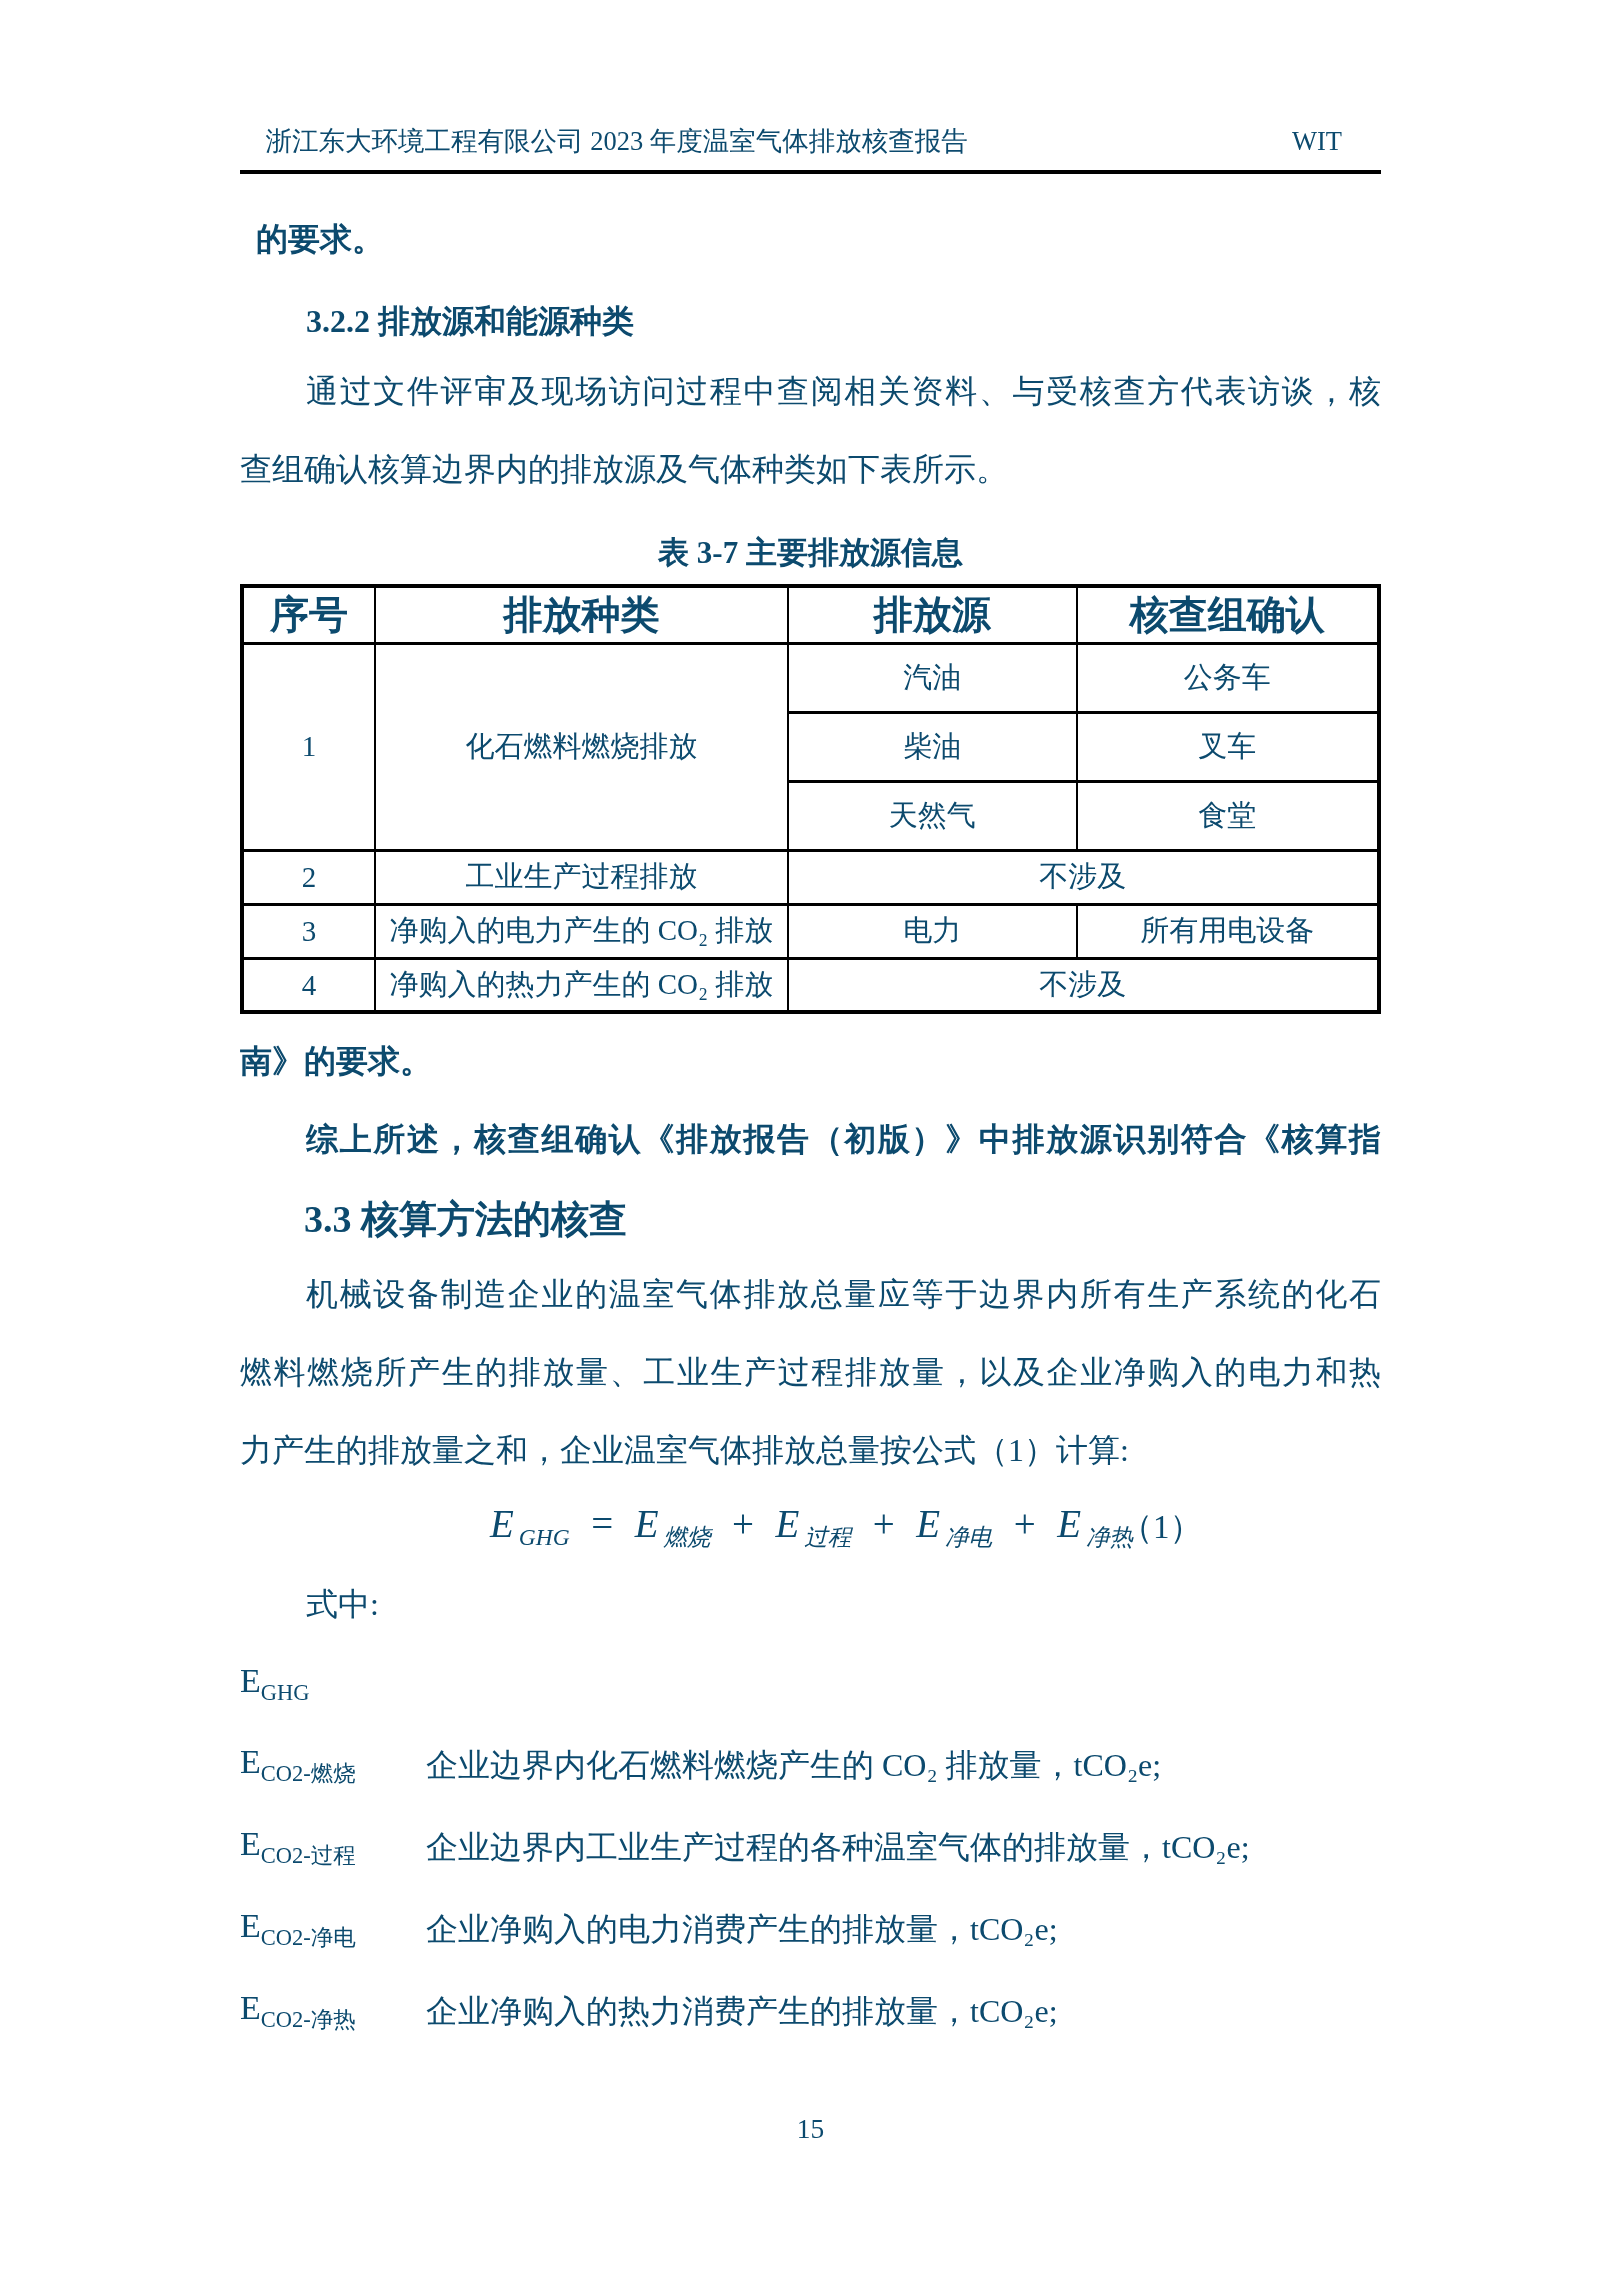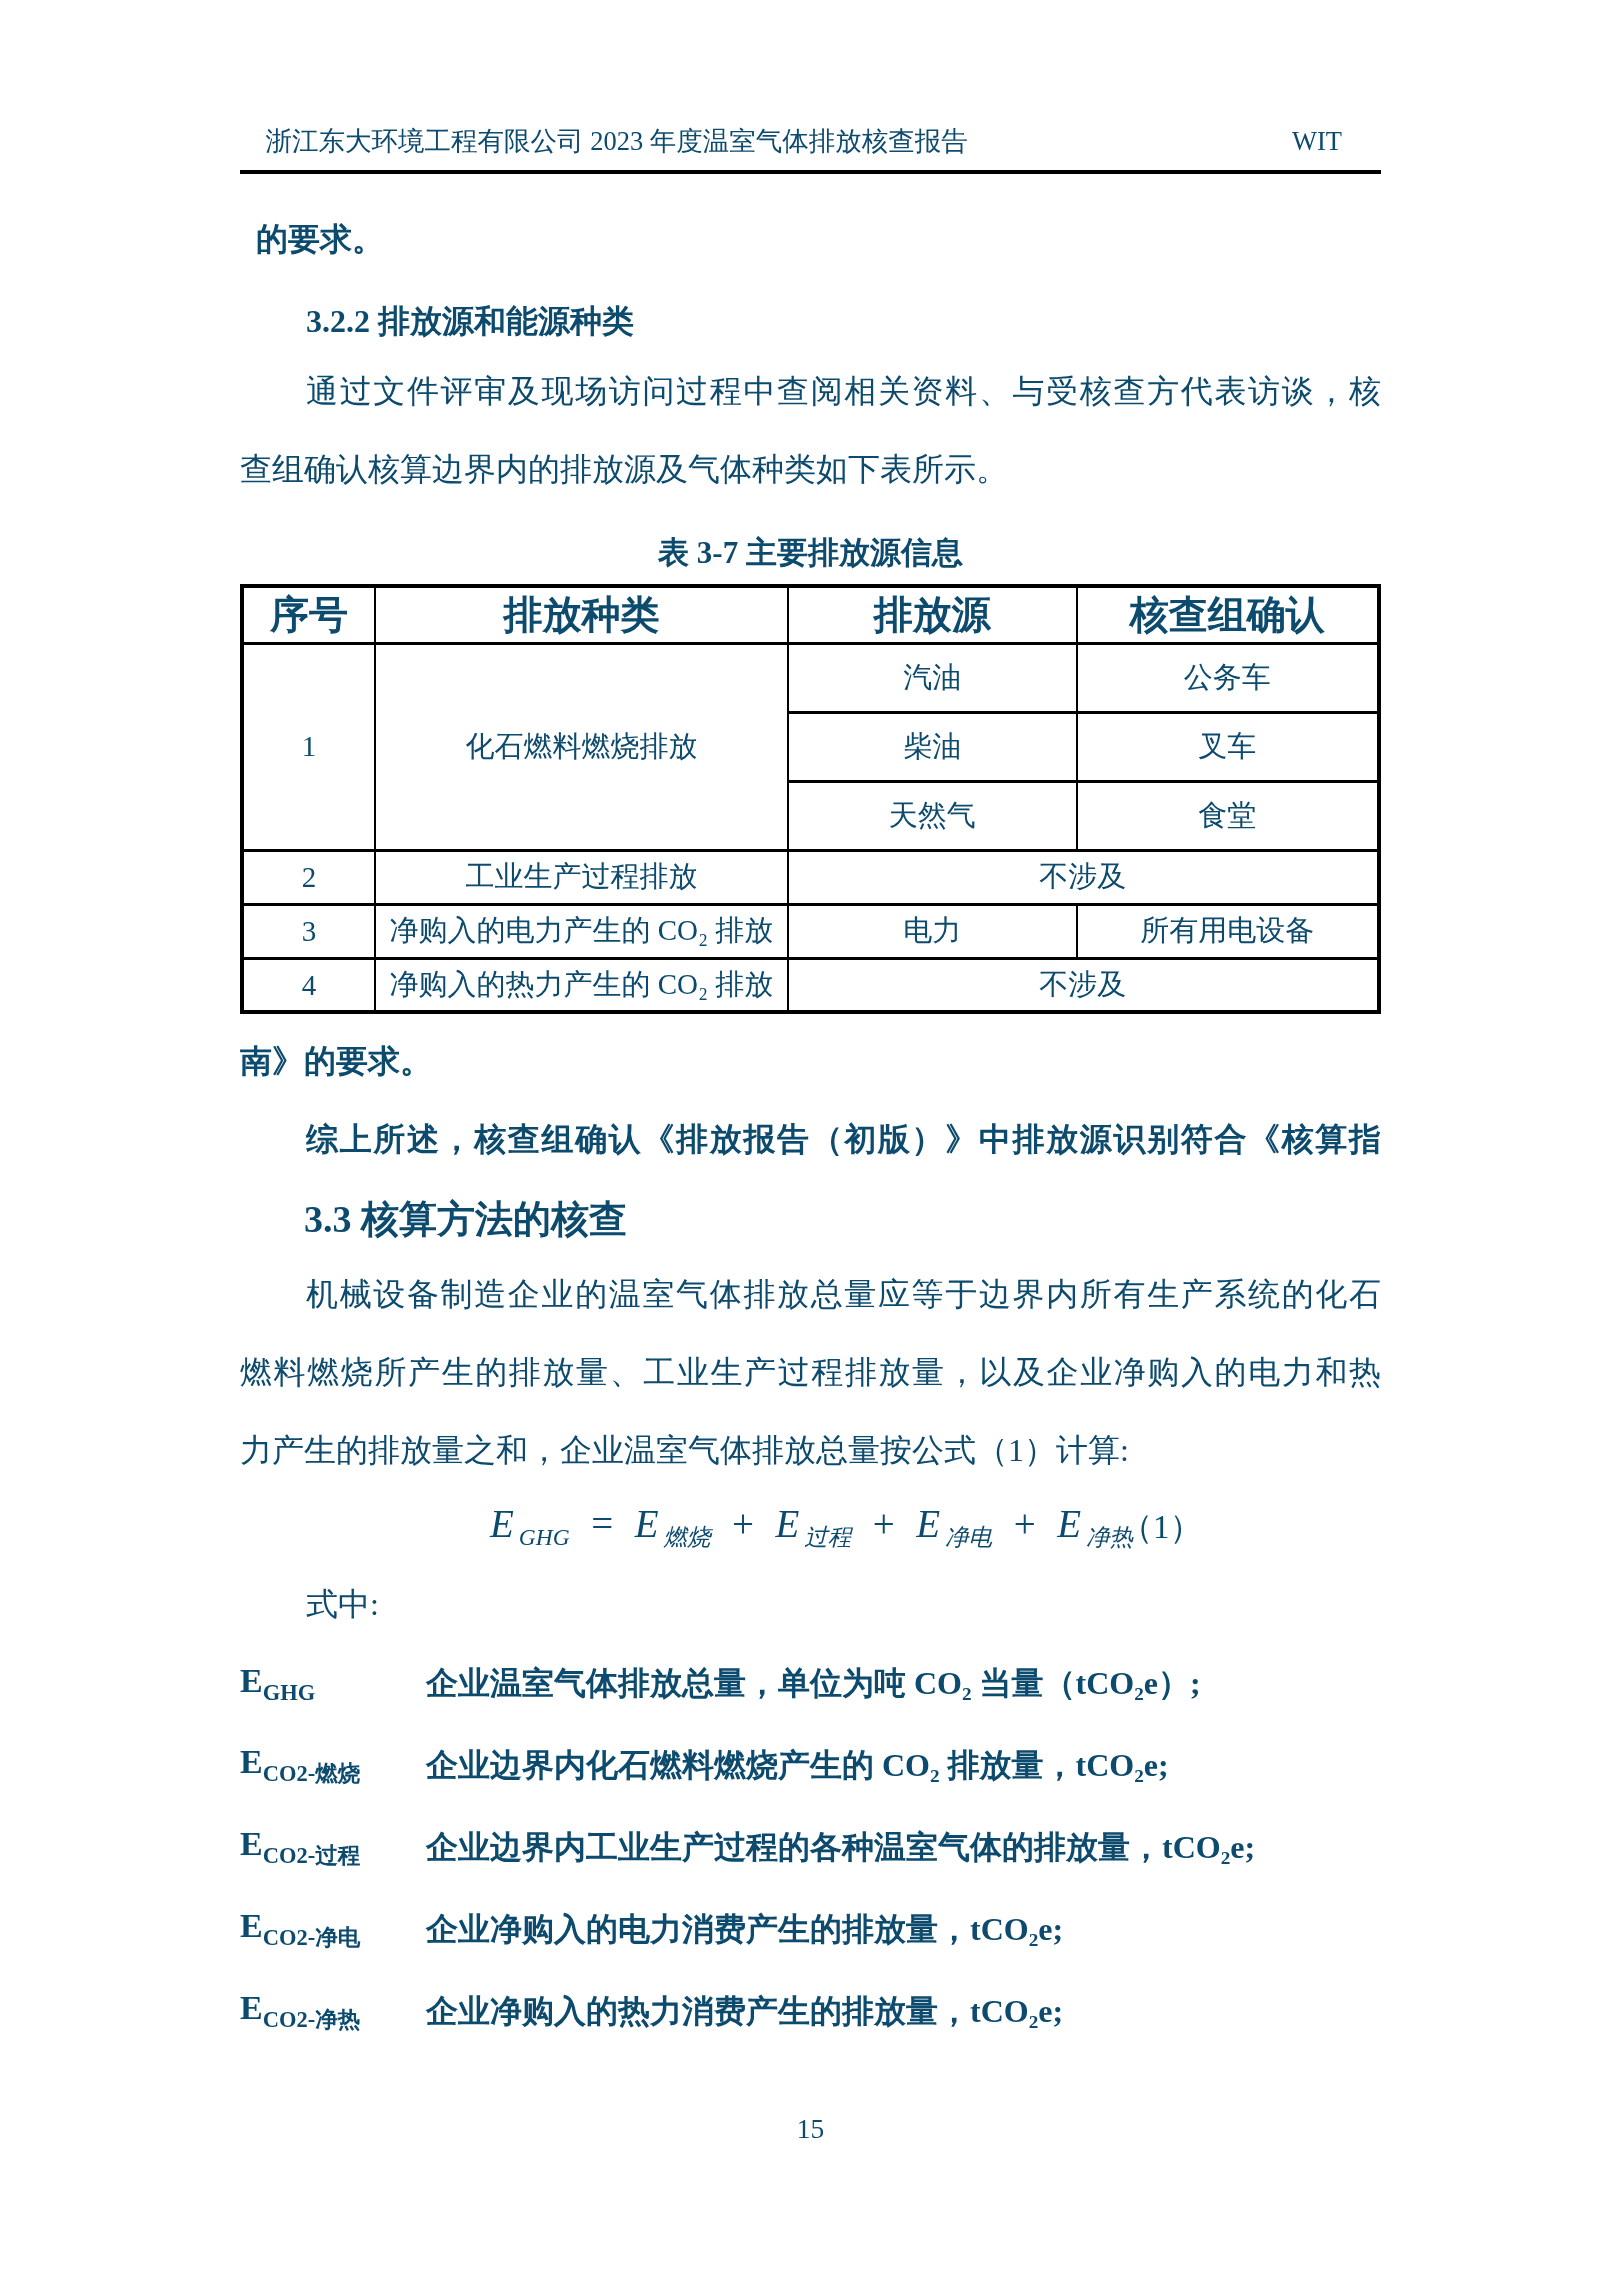--- a/index.html
+++ b/index.html
@@ -45,21 +45,21 @@
   
   .formula-row { position:relative; height:76px; }
   .formula { position:absolute; left:250px; top:50%; transform:translateY(-50%);
              font-size:39px; font-style:italic; white-space:nowrap; }
   .fsub { font-size:23.5px; font-style:italic; margin-left:4.9px; }
   .fop { font-style:normal; margin:0 11.8px; }
   .formula-number { position:absolute; left:880px; top:50%; transform:translateY(-50%);
                     font-size:33px; font-style:normal; }
   .where { margin:0; font-size:32px; line-height:78px; padding-left:66px; white-space:nowrap; }
   
-  .def-line { display:flex; align-items:center; height:82px; font-size:32px; white-space:nowrap;font-weight:bold; }
+  .def-line { display:flex; align-items:center; height:82px; font-size:32px; white-space:nowrap; }
   .def-sym { display:inline-block; min-width:186px; font-size:34px; }
   .def-sym sub { font-size:22.5px; }
   .def-text { font-size:32px; }
   
   .page-number { position:absolute; top:2113px; left:0; right:0;
                  text-align:center; font-size:27.4px; line-height:33px; }
 </style>
 </head>
 <body>
 
@@ -158,21 +158,20 @@
         <span class="fop">+</span>
         <span><span>E</span><sub class="fsub">净热</sub></span>
       </span>
       <span class="formula-number">（1）</span>
     </div>
 
     <p class="where">式中:</p>
 
     <div class="def-line">
       <span class="def-sym"><span>E</span><sub>GHG</sub></span>
-      <span class="def-text">企业温室气体排放总量，单位为吨 CO₂ 当量（tCO₂e）;</span>
     </div>
     <div class="def-line">
       <span class="def-sym"><span>E</span><sub>CO2-燃烧</sub></span>
       <span class="def-text">企业边界内化石燃料燃烧产生的 CO₂ 排放量，tCO₂e;</span>
     </div>
     <div class="def-line">
       <span class="def-sym"><span>E</span><sub>CO2-过程</sub></span>
       <span class="def-text">企业边界内工业生产过程的各种温室气体的排放量，tCO₂e;</span>
     </div>
     <div class="def-line">

